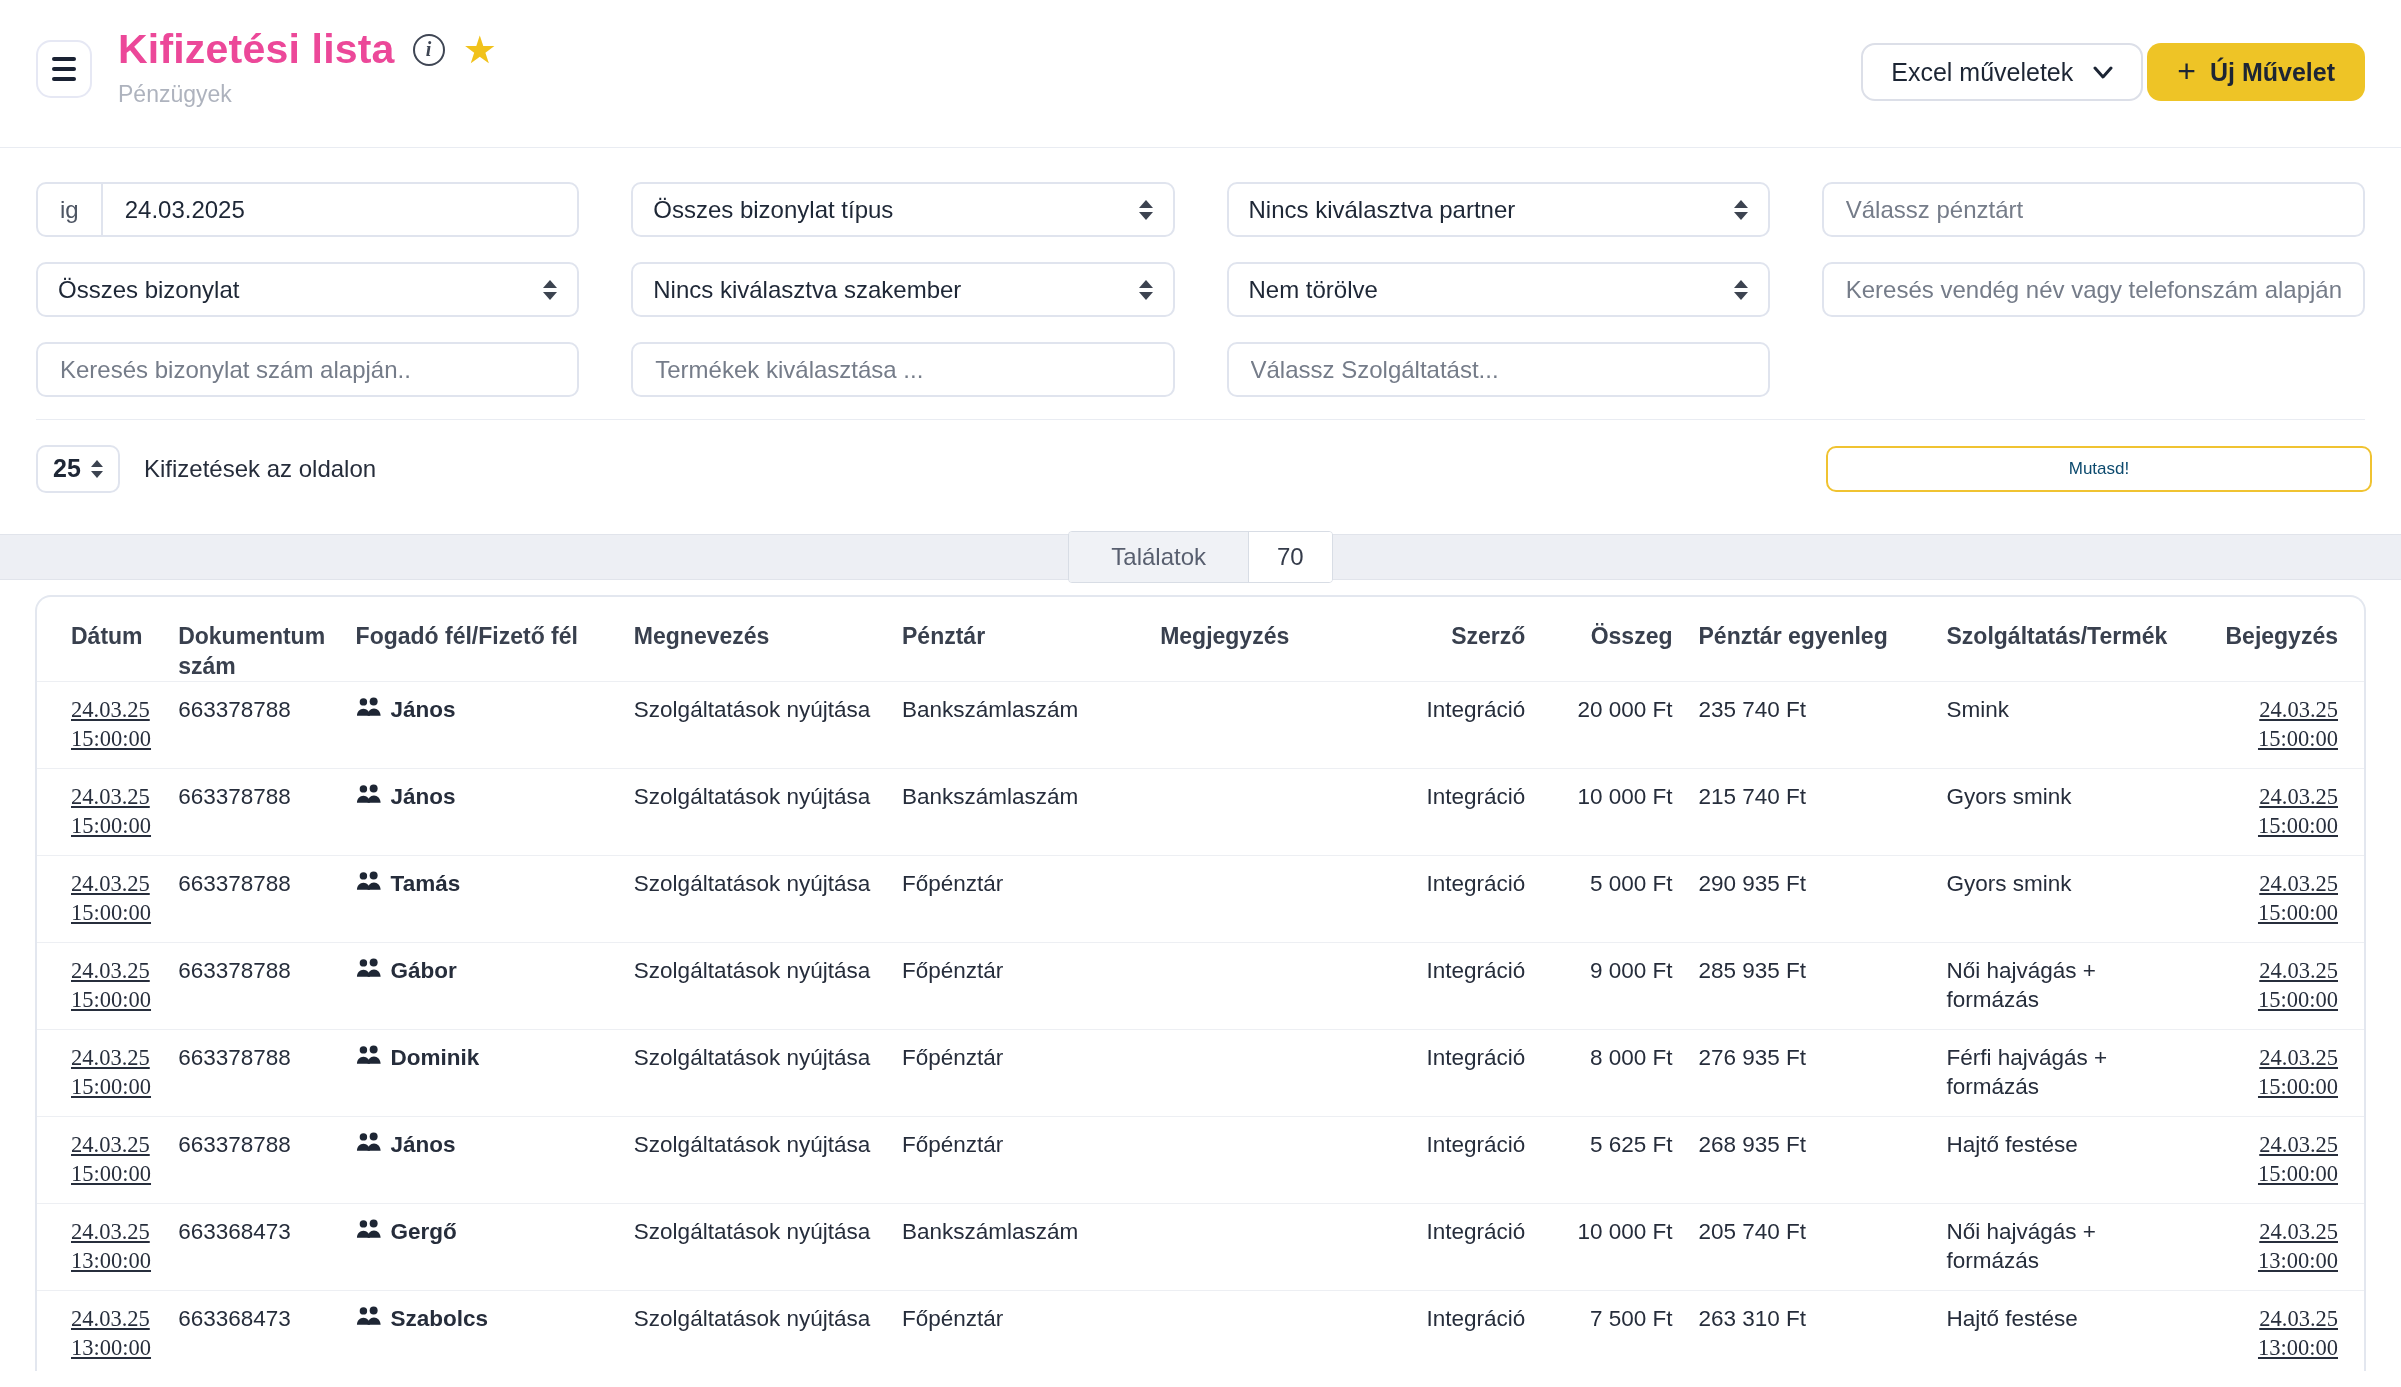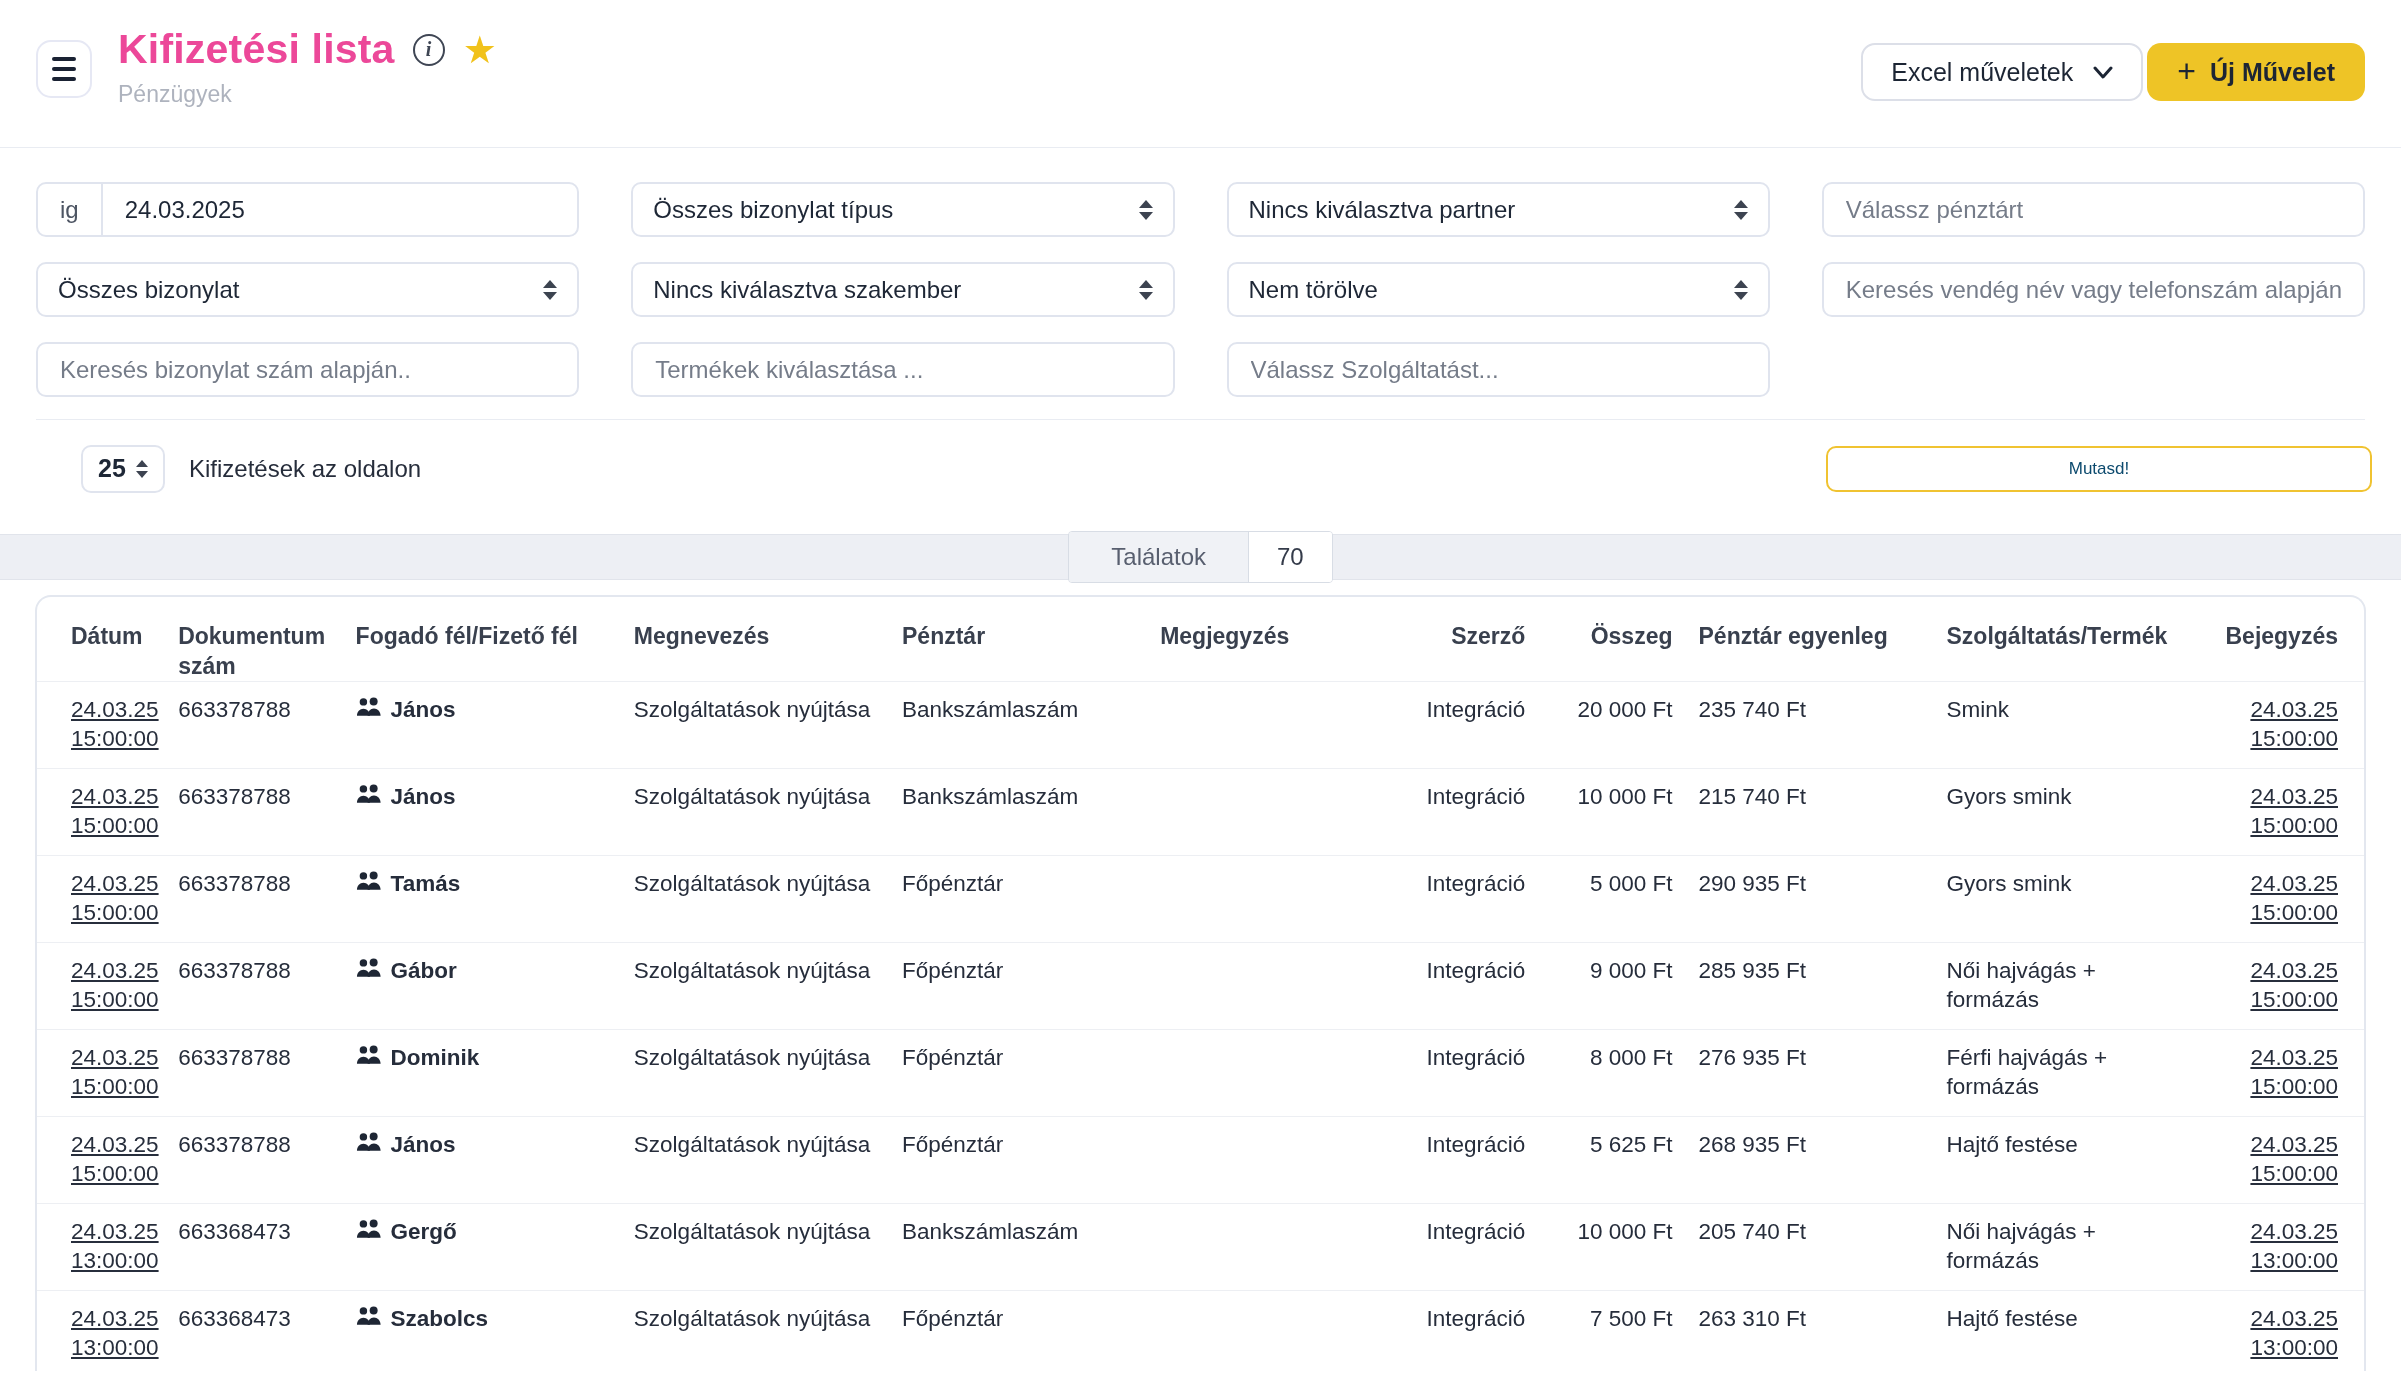--- a/index.html
+++ b/index.html
@@ -36,21 +36,21 @@
   .fld.select { justify-content:space-between; padding:0 20px; cursor:pointer; }
   .spin { display:flex; flex-direction:column; gap:4px; }
   .spin i { display:block; width:0; height:0; border-left:7px solid transparent; border-right:7px solid transparent; }
   .spin .up { border-bottom:8px solid #3c4350; }
   .spin .dn { border-top:8px solid #3c4350; }
   input.fld { width:100%; padding:0 22px; font-family:inherit; font-size:24px; color:#1e2736; outline:none; }
   input.fld::placeholder { color:#757c89; opacity:1; }
   .filters-divider { margin-top:22px; border-top:1px solid #e9ecf2; }
 
   
-  .pagination { height:114px; display:flex; align-items:center; padding:0 29px 17px 36px; background:#fff;margin-left:45px; }
+  .pagination { height:114px; display:flex; align-items:center; padding:0 29px 17px 36px; background:#fff; }
   .page-size { width:84px; height:48px; border:2px solid #e0e4ee; border-radius:10px; background:#fff; display:flex; align-items:center; justify-content:center; gap:10px; font-size:25px; font-weight:600; color:#1e2736; cursor:pointer; }
   .page-size .spin i { border-left-width:6px; border-right-width:6px; }
   .page-size .spin .up { border-bottom-width:7px; }
   .page-size .spin .dn { border-top-width:7px; }
   .pagination .lbl { margin-left:24px; font-size:24px; color:#262d3b; }
   .btn-show { margin-left:auto; width:546px; height:46px; border:2.5px solid #f0c331; border-radius:10px; background:#fff; font-size:17px; color:#0c4a6e; cursor:pointer; font-family:Liberation Sans, sans-serif; }
 
   
   .results-band { height:46px; background:#edeff4; border-top:1px solid #e1e4eb; border-bottom:1px solid #e1e4eb; display:flex; align-items:center; justify-content:center; }
   .tabs { display:flex; height:52px; border:1px solid #d8dde5; border-radius:4px; overflow:hidden; }
@@ -60,21 +60,21 @@
 
   
   .table-wrap { padding:15px 35px 0 35px; background:#fff; }
   .card { border:2px solid #e3e7ef; border-bottom:none; border-radius:16px 16px 0 0; background:#fff; height:776px; overflow:hidden; }
   table { width:100%; border-collapse:collapse; table-layout:fixed; }
   thead th { text-align:left; font-size:23px; font-weight:700; color:#39404e; padding:24px 26px 0 0; vertical-align:top; height:80px; line-height:30px; }
   th:first-child, td:first-child { padding-left:34px; }
   tbody td { font-size:22.5px; color:#262d3b; padding:13px 26px 0 0; vertical-align:top; height:87px; line-height:29px; border-top:1px solid #edeff3; }
   th.r, td.r { text-align:right; }
   a.dlink { color:#272e3c; text-decoration:underline; cursor:pointer; }
-  a.dlink span { display:block; }
+  a.dlink span { display:block;font-family:Liberation Serif, serif; }
   .party { display:flex; align-items:flex-start; gap:9px;font-weight:bold; }
   .ppl { flex:0 0 auto; margin-top:2px; }
   .ppl svg { display:block; fill:#1e2634; }
 </style>
 </head>
 <body>
 
 <div class="header">
   <div class="menu-btn">
     <b></b>

